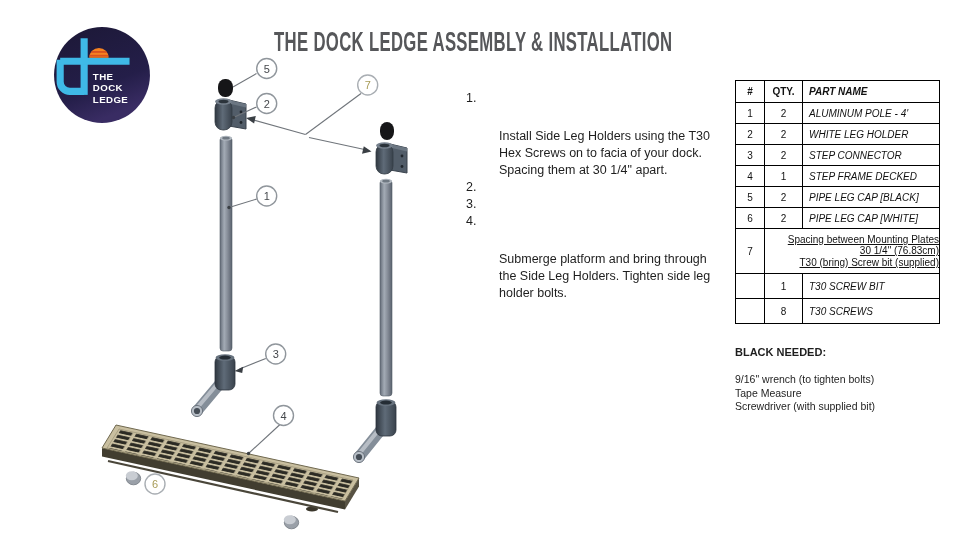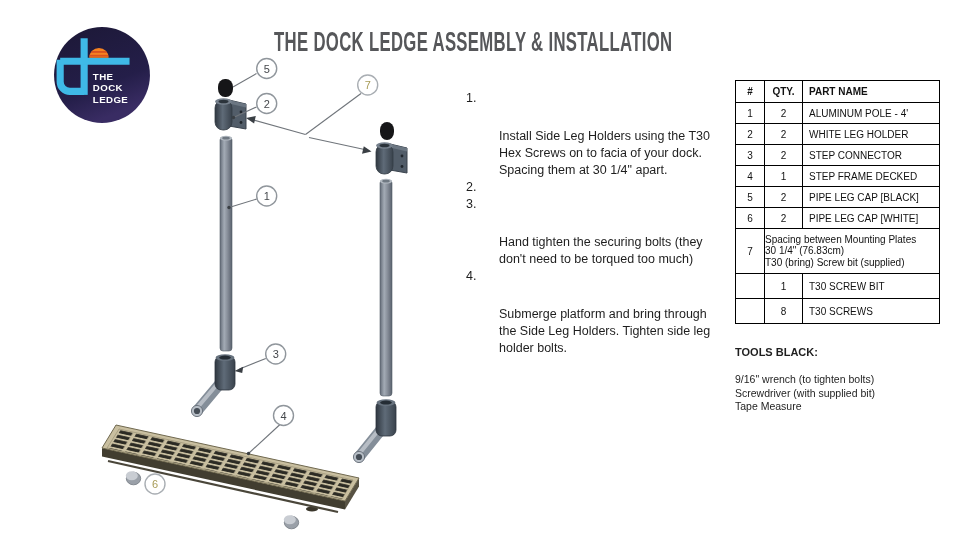--- a/index.html
+++ b/index.html
@@ -25,27 +25,27 @@
   .instr-item{display:flex;}
   .instr-num{width:33px;flex:none;}
   .instr-text{flex:1;margin-top:38px;}
 
   
   .parts-table{position:absolute;left:735px;top:80px;border-collapse:collapse;table-layout:fixed;}
   .parts-table th,.parts-table td{border:1px solid #000;font-size:10px;color:#111;
                  vertical-align:middle;padding:0;overflow:hidden;white-space:nowrap;}
   .col-num{width:28px;text-align:center;}
   .col-qty{width:37px;text-align:center;}
-  .col-name{width:130px;text-align:left;padding-left:6px !important;}
+  .col-name{width:130px;text-align:left;padding-left:6px !important;font-style:italic;}
   .parts-table th{font-weight:bold;height:21px;}
   .parts-table th.col-num,.parts-table th.col-qty{text-align:center;}
   .row-std{height:21px;}
   .row-span{height:45px;}
   .row-extra{height:25px;}
-  .span-cell{text-align:left;font-size:9.5px;line-height:11.5px;white-space:normal !important;}
+  .span-cell{text-align:right;font-size:9.5px;line-height:11.5px;white-space:normal !important;text-decoration:underline;}
 
   
   .tools{position:absolute;left:735px;top:346px;width:215px;color:#1e1e1e;}
   .tools-heading{font-weight:bold;font-size:11px;margin:0 0 15px 0;}
   .tools-item{font-size:10.5px;line-height:13.5px;}
 </style>
 </head>
 <body>
 
 <div class="stage">
@@ -227,21 +227,20 @@
   <div class="instructions">
     <div class="instr-item">
       <div class="instr-num">1.</div>
       <div class="instr-text">Install Side Leg Holders using the T30 Hex Screws on to facia of your dock. Spacing them at 30 1/4" apart.</div>
     </div>
     <div class="instr-item">
       <div class="instr-num">2.</div>
     </div>
     <div class="instr-item">
       <div class="instr-num">3.</div>
-      <div class="instr-text">Hand tighten the securing bolts (they don't need to be torqued too much)</div>
     </div>
     <div class="instr-item">
       <div class="instr-num">4.</div>
       <div class="instr-text">Submerge platform and bring through the Side Leg Holders. Tighten side leg holder bolts.</div>
     </div>
   </div>
 
   <table class="parts-table">
     <tbody>
         <tr>
@@ -294,19 +293,19 @@
     </tr>
     <tr class="row-extra">
       <td class="col-num"></td>
       <td class="col-qty">8</td>
       <td class="col-name">T30 SCREWS</td>
     </tr>
   </tbody>
     </table>
 
   <div class="tools">
-    <div class="tools-heading">TOOLS BLACK:</div>
+    <div class="tools-heading">BLACK NEEDED:</div>
     <div class="tools-item">9/16" wrench (to tighten bolts)</div>
+    <div class="tools-item">Tape Measure</div>
     <div class="tools-item">Screwdriver (with supplied bit)</div>
-    <div class="tools-item">Tape Measure</div>
   </div>
 
 </div>
 
 </body></html>

